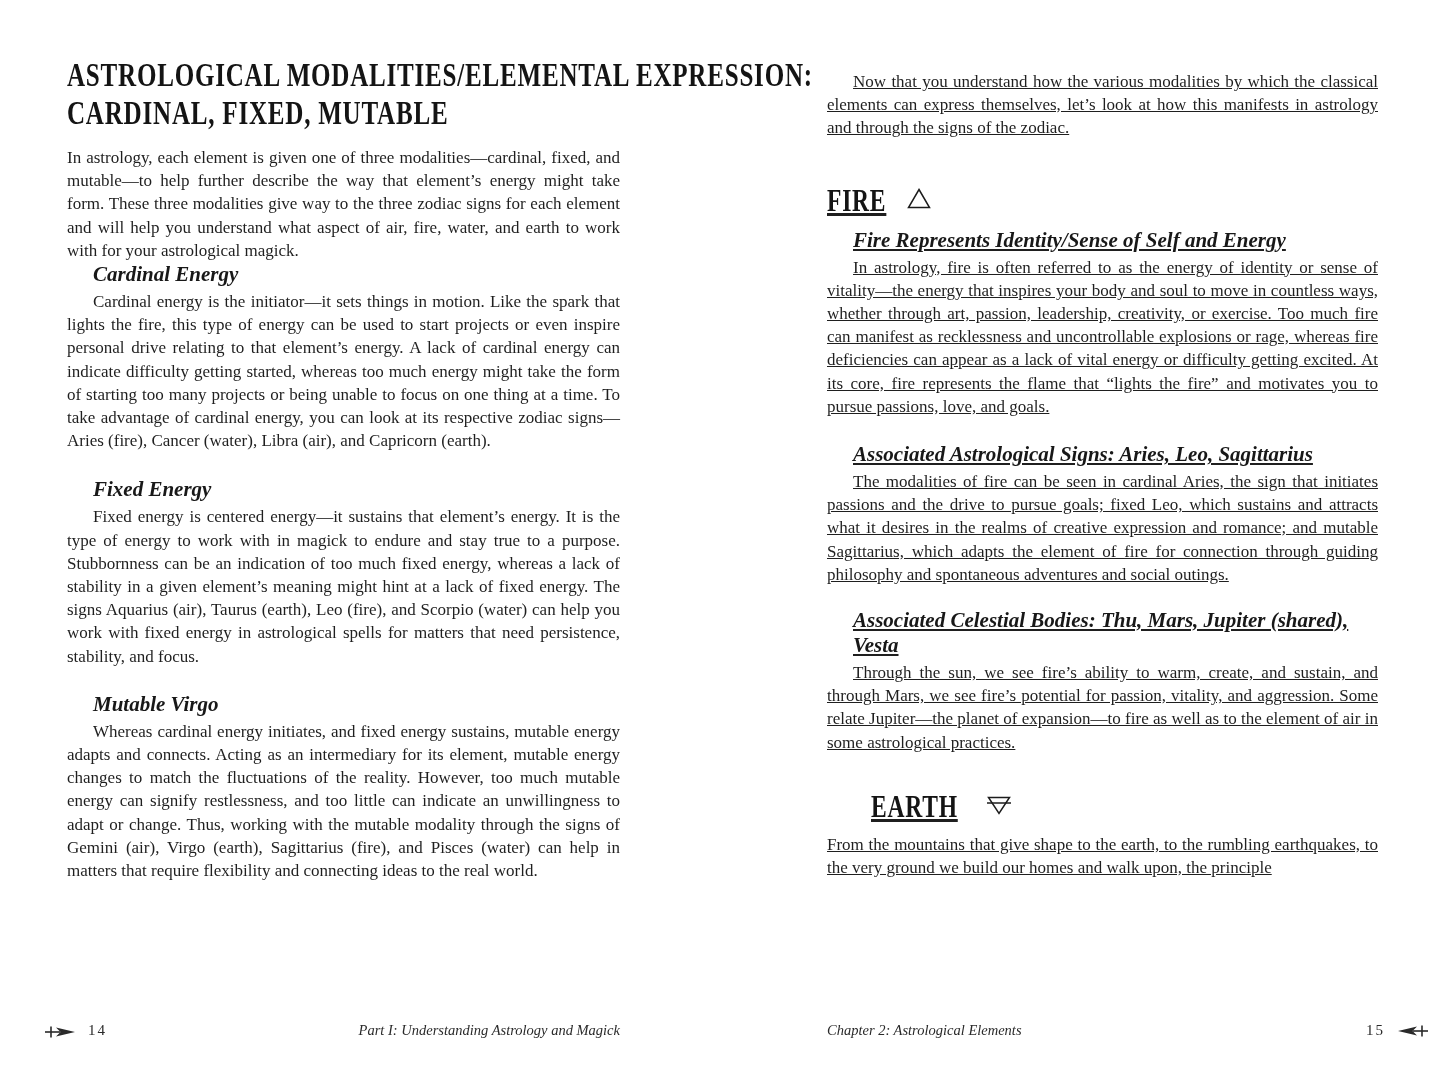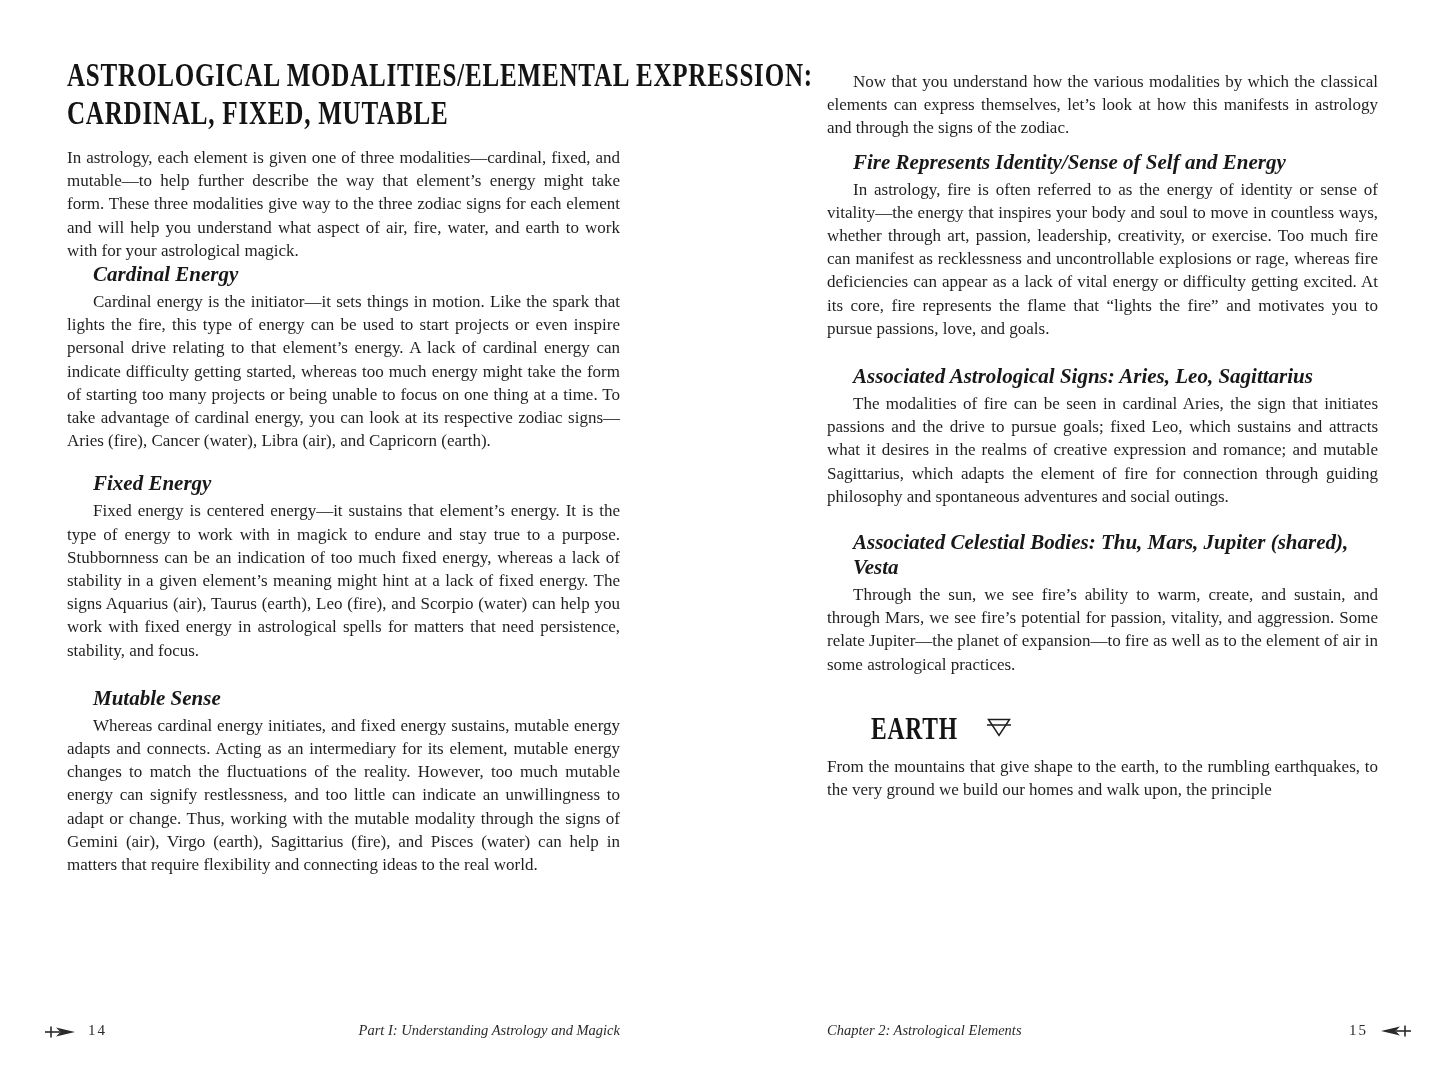--- a/index.html
+++ b/index.html
@@ -6,21 +6,21 @@
   body {
     width: 1445px; height: 1084px;
     background: #ffffff;
     font-family: "Liberation Serif", serif;
     color: #1f1f1f;
     position: relative;
     overflow: hidden;
   }
   .col { position: absolute; top: 0; }
   .col-left  { left: 67px;  width: 553px; }
-  .col-right { left: 827px; width: 551px; }
+  .col-right { left: 827px; width: 551px; text-decoration: underline; }
 
   .display-title {
     font-weight: 700;
     color: #141414;
     letter-spacing: 1px;
     transform: scaleX(0.76);
     transform-origin: left top;
     white-space: nowrap;
   }
   .h1 { margin: 56px 0 14px 0; font-size: 33px; line-height: 38px; }
@@ -42,51 +42,59 @@
   p.indent { text-indent: 26px; }
 
   .sym { flex: 0 0 auto; }
 
   .footer-item { position: absolute; top: 1022px; font-size: 14.5px; }
   .footer-pagenum { letter-spacing: 2px; font-size: 15px; color: #2a2a2a; }
   .footer-title { font-style: italic; color: #2a2a2a; }
   .f-left-num   { left: 44px; display: flex; align-items: flex-end; gap: 12px; }
   .f-left-part  { left: 67px; width: 553px; text-align: right; }
   .f-right-chap { left: 827px; }
-  .f-right-num  { right: 33px; display: flex; align-items: center; gap: 12px; }
+  .f-right-num  { right: 16px; display: flex; align-items: center; gap: 12px; }
 
   svg { display: block; }
 </style>
 </head>
 <body>
 
 <div class="col col-left">
 
   <div class="display-title h1">
     <div>ASTROLOGICAL MODALITIES/ELEMENTAL EXPRESSION:</div>
     <div>CARDINAL, FIXED, MUTABLE</div>
   </div>
 
   <p class="body" style="margin-top:14px;">In astrology, each element is given one of three modalities—cardinal, fixed, and mutable—to help further describe the way that element’s energy might take form. These three modalities give way to the three zodiac signs for each element and will help you understand what aspect of air, fire, water, and earth to work with for your astrological magick.</p>
 
   <h3 class="h3" style="">Cardinal Energy</h3>
   <p class="body indent" style="margin-top:3px;">Cardinal energy is the initiator—it sets things in motion. Like the spark that lights the fire, this type of energy can be used to start projects or even inspire personal drive relating to that element’s energy. A lack of cardinal energy can indicate difficulty getting started, whereas too much energy might take the form of starting too many projects or being unable to focus on one thing at a time. To take advantage of cardinal energy, you can look at its respective zodiac signs—Aries (fire), Cancer (water), Libra (air), and Capricorn (earth).</p>
 
-  <h3 class="h3" style="margin-top:19px;">Fixed Energy</h3>
+  <h3 class="h3" style="margin-top:25px;">Fixed Energy</h3>
   <p class="body indent" style="margin-top:3px;">Fixed energy is centered energy—it sustains that element’s energy. It is the type of energy to work with in magick to endure and stay true to a purpose. Stubbornness can be an indication of too much fixed energy, whereas a lack of stability in a given element’s meaning might hint at a lack of fixed energy. The signs Aquarius (air), Taurus (earth), Leo (fire), and Scorpio (water) can help you work with fixed energy in astrological spells for matters that need persistence, stability, and focus.</p>
 
-  <h3 class="h3" style="margin-top:24px;">Mutable Sense</h3>
+  <h3 class="h3" style="margin-top:24px;">Mutable Virgo</h3>
   <p class="body indent" style="margin-top:3px;">Whereas cardinal energy initiates, and fixed energy sustains, mutable energy adapts and connects. Acting as an intermediary for its element, mutable energy changes to match the fluctuations of the reality. However, too much mutable energy can signify restlessness, and too little can indicate an unwillingness to adapt or change. Thus, working with the mutable modality through the signs of Gemini (air), Virgo (earth), Sagittarius (fire), and Pisces (water) can help in matters that require flexibility and connecting ideas to the real world.</p>
 
 </div>
 
 <div class="col col-right">
 
   <p class="body indent" style="margin-top:70px;">Now that you understand how the various modalities by which the classical elements can express themselves, let’s look at how this manifests in astrology and through the signs of the zodiac.</p>
 
+  <div class="h2-row" style="margin-top:44px;">
+    <span class="display-title h2">FIRE</span>
+    <span class="sym" style="margin:4px 0 0 2px;">
+      <svg width="24" height="21" viewBox="0 0 24 21">
+        <polygon points="12,1.5 22.5,19.5 1.5,19.5" fill="none" stroke="#1c1c1c" stroke-width="1.5"></polygon>
+      </svg>
+    </span>
+  </div>
 
 
   <h3 class="h3" style="margin-top:10px;">Fire Represents Identity/Sense of Self and Energy</h3>
   <p class="body indent" style="margin-top:3px;">In astrology, fire is often referred to as the energy of identity or sense of vitality—the energy that inspires your body and soul to move in countless ways, whether through art, passion, leadership, creativity, or exercise. Too much fire can manifest as recklessness and uncontrollable explosions or rage, whereas fire deficiencies can appear as a lack of vital energy or difficulty getting excited. At its core, fire represents the flame that “lights the fire” and motivates you to pursue passions, love, and goals.</p>
 
   <h3 class="h3" style="margin-top:24px;">Associated Astrological Signs: Aries, Leo, Sagittarius</h3>
   <p class="body indent" style="margin-top:3px;">The modalities of fire can be seen in cardinal Aries, the sign that initiates passions and the drive to pursue goals; fixed Leo, which sustains and attracts what it desires in the realms of creative expression and romance; and mutable Sagittarius, which adapts the element of fire for connection through guiding philosophy and spontaneous adventures and social outings.</p>
 
   <h3 class="h3" style="margin-top:22px;">Associated Celestial Bodies: Thu, Mars, Jupiter (shared), Vesta</h3>
   <p class="body indent" style="margin-top:3px;">Through the sun, we see fire’s ability to warm, create, and sustain, and through Mars, we see fire’s potential for passion, vitality, and aggression. Some relate Jupiter—the planet of expansion—to fire as well as to the element of air in some astrological practices.</p>

